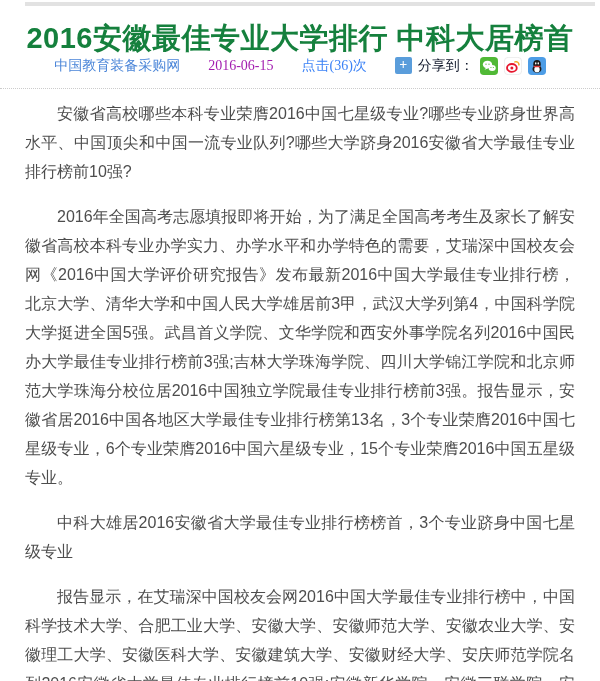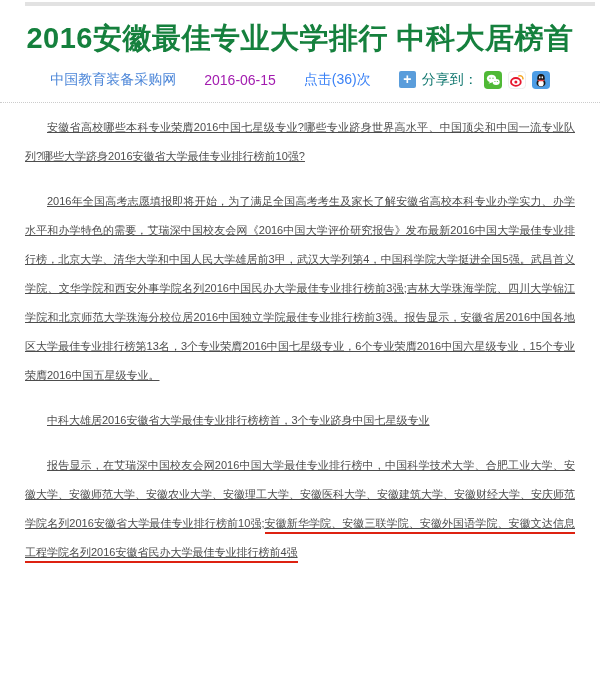--- a/index.html
+++ b/index.html
@@ -18,27 +18,27 @@
   h1.page-title {
     margin: 15px 20px 0;
     text-align: center;
     font-size: 29px;
     font-weight: bold;
     color: #15803d;
     letter-spacing: 0.5px;
     line-height: 1.2;
   }
   .meta-row {
-    margin-top: 14px;
     display: flex;
     justify-content: center;
     align-items: center;
     gap: 28px;
     font-size: 14px;
     height: 20px;
+    font-family: Liberation Serif, serif;
   }
   .source-link {
     color: #4a85d8;
     text-decoration: none;
     cursor: pointer;
   }
   .pub-date { color: #a21caf; }
   .click-count { color: #3b82f6; }
   .share-group {
     display: flex;
@@ -50,39 +50,38 @@
     background: #5a9ddb;
     border-radius: 2px;
     color: #ffffff;
     font-size: 14px;
     font-weight: bold;
     line-height: 16px;
     text-align: center;
     cursor: pointer;
     display: inline-block;
   }
-  .share-label { color: #0f766e; }
+  .share-label { color: #0f172a; }
   .soc-icon { width: 18px; height: 18px; display: inline-block; cursor: pointer; }
   .soc-icon svg { width: 100%; height: 100%; display: block; }
   .dotted-sep {
     border: none;
     border-top: 1px dotted #cccccc;
     margin-top: 12px;
   }
   .article {
     padding: 10px 25px 0;
   }
   .article p {
-    font-size: 11px;
+    font-size: 16px;
     line-height: 29px;
     color: #4d4d4d;
     text-indent: 2em;
     margin-bottom: 16px;
     text-align: justify;
-    text-decoration: underline;
   }
   .red-underline {
     border-bottom: 2px solid #dd2211;
     padding-bottom: 3px;
   }
 </style>
 </head>
 <body>
 
 <div class="top-bar"></div>

